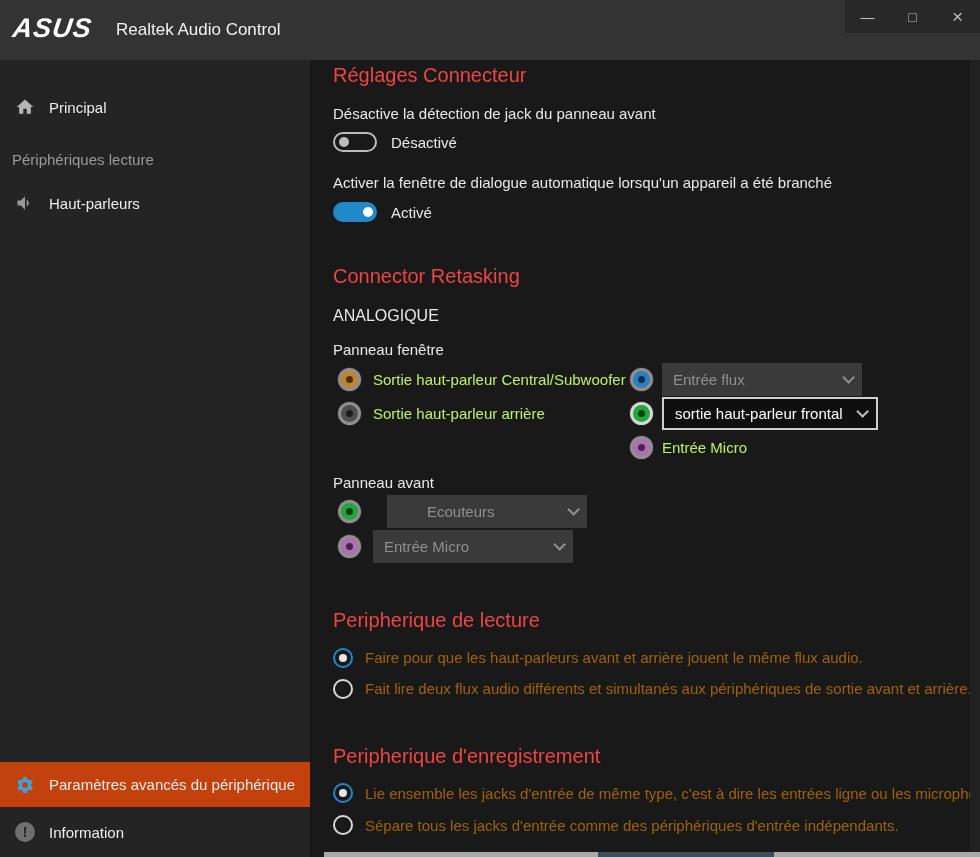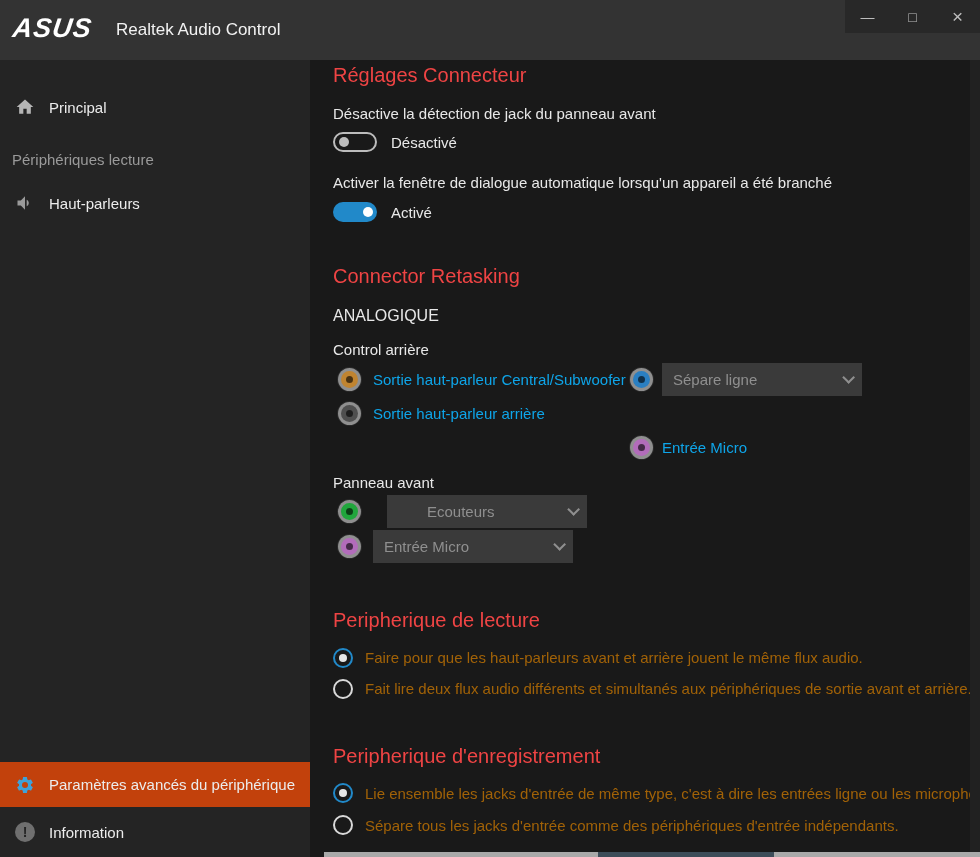--- a/index.html
+++ b/index.html
@@ -44,21 +44,21 @@
   .toggle-state { color:#e8e8e8; font-size:15px; }
 
   
   .jack { width:17px; height:17px; border-radius:50%; box-shadow:0 0 0 3px #8f8f8f, 0 0 0 4px #2a2a2a; display:flex; align-items:center; justify-content:center; flex:none; margin:4px 4px 4px 8px; }
   .jack::after { content:""; width:7px; height:7px; border-radius:50%; background:rgba(0,0,0,0.62); }
   .jack.bright { box-shadow:0 0 0 3px #d6d6d6, 0 0 0 4px #2a2a2a; }
 
   .jack-row { display:flex; align-items:center; height:34px; }
   .jack-left { width:292px; display:flex; align-items:center; gap:11px; }
   .jack-right { display:flex; align-items:center; gap:8px; }
-  .jack-label { color:#0ea5e9; font-size:15px; white-space:nowrap; }
+  .jack-label { color:#bef264; font-size:15px; white-space:nowrap; }
 
   
   .dropdown { height:33px; display:flex; align-items:center; justify-content:space-between; padding:0 11px; font-size:15px; cursor:default; }
   .dropdown.disabled { width:200px; background:#3a3a3a; color:#8f8f8f; }
   .dropdown.active { width:216px; background:#0f0f0f; border:2px solid #cfcfcf; color:#ffffff; }
   .chevron { width:9px; height:9px; border-right:2px solid #8f8f8f; border-bottom:2px solid #8f8f8f; transform:rotate(45deg) translateY(-3px); flex:none; }
   .dropdown.active .chevron { border-color:#bdbdbd; }
 
   
   .radio-row { display:flex; align-items:center; gap:12px; height:31px; cursor:pointer; }
@@ -148,40 +148,47 @@
     <div class="lbl abs" style="top:114px;">Activer la fenêtre de dialogue automatique lorsqu'un appareil a été branché</div>
     <div class="toggle-row abs" style="top:140px;">
       <div class="toggle on">
           <span class="knob"></span>
         </div>
       <span class="toggle-state">Activé</span>
     </div>
 
     <h1 class="sec abs" style="top:205px;">Connector Retasking</h1>
     <div class="sub abs" style="top:247px;">ANALOGIQUE</div>
-    <div class="lbl abs" style="top:281px;">Control arrière</div>
+    <div class="lbl abs" style="top:281px;">Panneau fenêtre</div>
 
     <div class="abs" style="top:302px; right:0;">
       <div class="jack-row">
         <div class="jack-left">
           <span class="jack" style="background-color: rgb(192, 132, 48);"></span>
           <span class="jack-label">Sortie haut-parleur Central/Subwoofer</span>
         </div>
         <div class="jack-right">
           <span class="jack" style="background-color: rgb(42, 127, 194);"></span>
           <div class="dropdown disabled">
-            <span>Sépare ligne</span>
+            <span>Entrée flux</span>
             <span class="chevron"></span>
           </div>
         </div>
       </div>
       <div class="jack-row">
         <div class="jack-left">
           <span class="jack" style="background-color: rgb(79, 79, 79);"></span>
           <span class="jack-label">Sortie haut-parleur arrière</span>
+        </div>
+        <div class="jack-right">
+          <span class="jack bright" style="background-color: rgb(33, 166, 60);"></span>
+          <div class="dropdown active">
+            <span>sortie haut-parleur frontal</span>
+            <span class="chevron"></span>
+          </div>
         </div>
       </div>
       <div class="jack-row">
         <div class="jack-left"></div>
         <div class="jack-right">
           <span class="jack" style="background-color: rgb(178, 108, 186);"></span>
           <span class="jack-label">Entrée Micro</span>
         </div>
       </div>
     </div>

